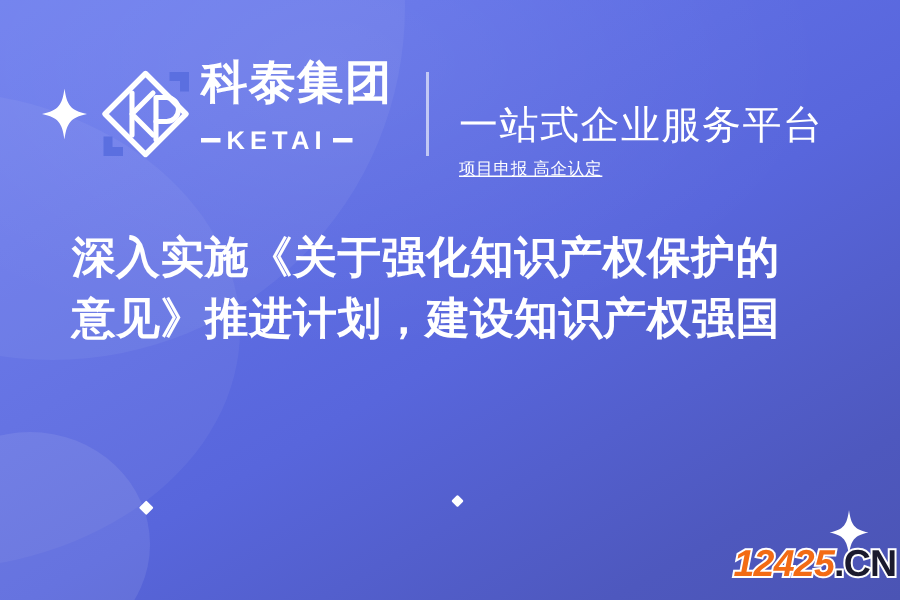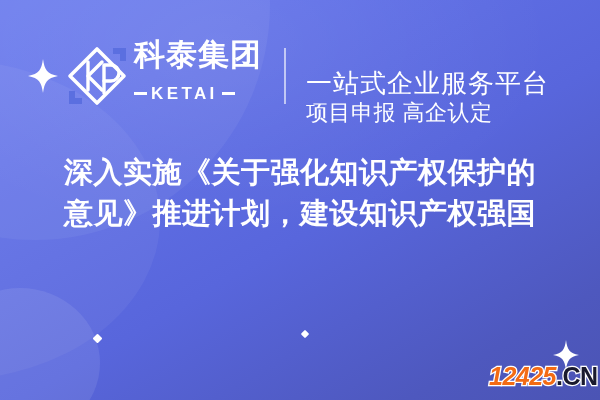--- a/index.html
+++ b/index.html
@@ -136,32 +136,33 @@
   }
   .slogan-main {
     font-size: 26px;
     line-height: 30px;
     color: #ffffff;
     letter-spacing: 1px;
     white-space: nowrap;
     margin-top: 40px;
   }
   .slogan-sub {
-    font-size: 22px;
+    font-size: 11px;
     line-height: 22px;
     color: #ffffff;
     letter-spacing: 0.5px;
     margin-top: 4px;
     white-space: nowrap;
+    text-decoration: underline;
   }
 
   
   .title {
     position: absolute;
-    left: 64px;
+    left: 48px;
     top: 152px;
     width: 500px;
     font-size: 29px;
     line-height: 41px;
     font-weight: bold;
     color: #ffffff;
     letter-spacing: 0.5px;
     white-space: pre-wrap;
   }
 

